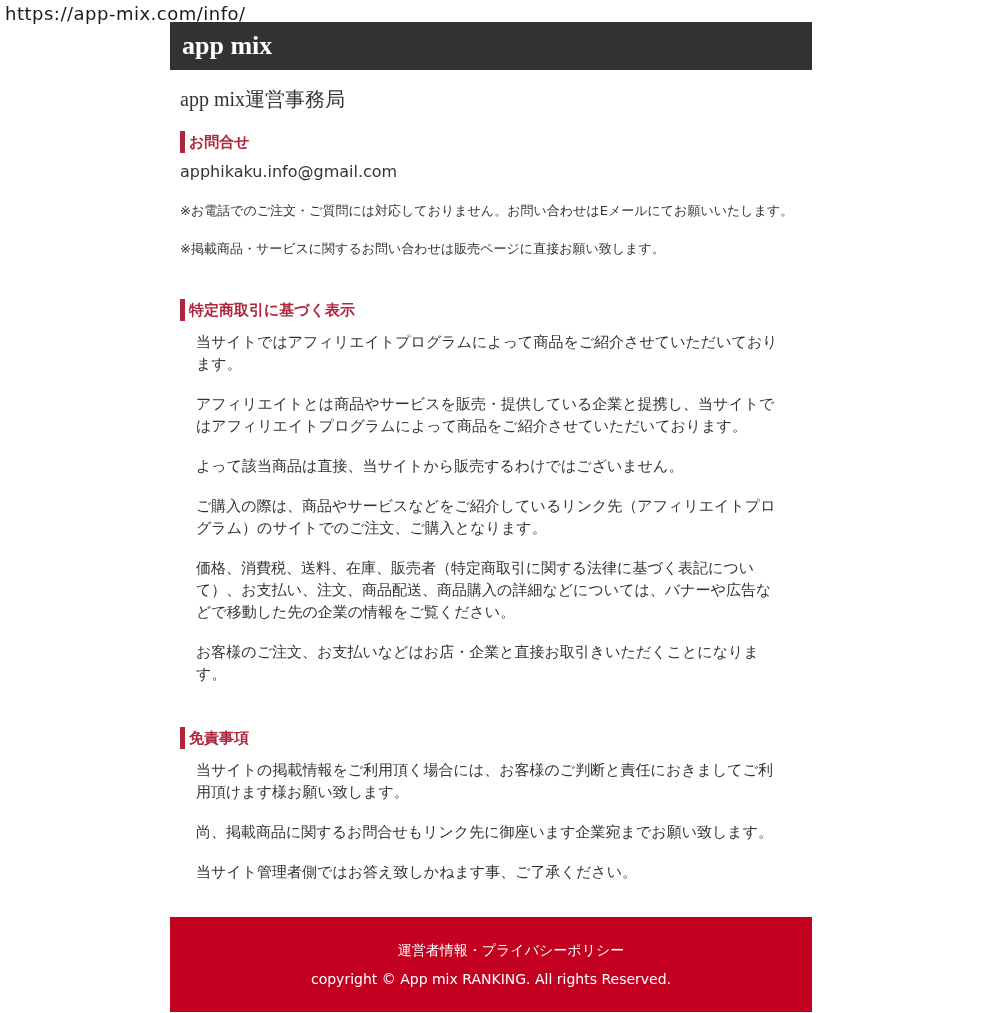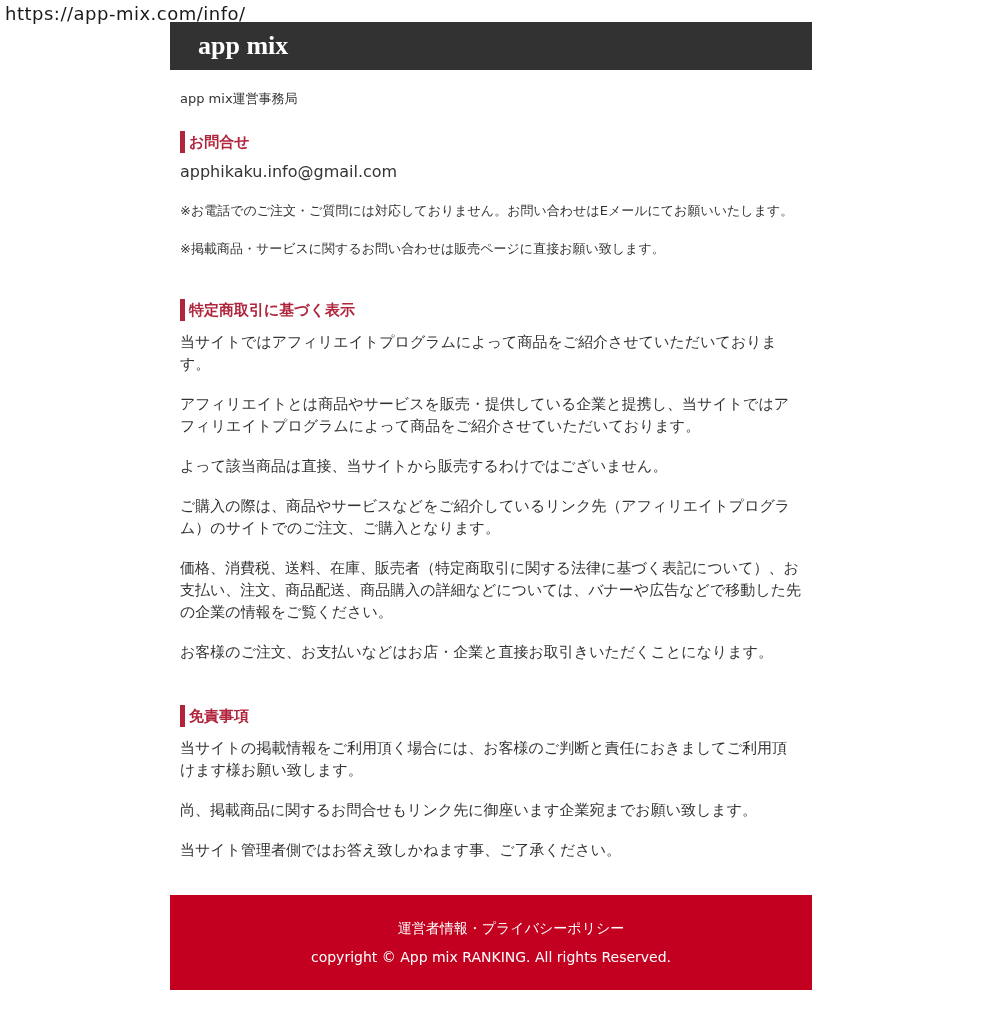--- a/index.html
+++ b/index.html
@@ -21,36 +21,37 @@
     letter-spacing: 0.5px;
   }
   .page {
     width: 642px;
     margin: 22px 0 0 170px;
   }
   .site-header {
     background: #323232;
     height: 48px;
     box-sizing: border-box;
-    padding-left: 28px;
+    padding-left: 12px;
   }
   .site-title {
     color: #ffffff;
     font-family: "Liberation Serif", "DejaVu Serif", serif;
     font-weight: bold;
     font-size: 26px;
     line-height: 48px;
   }
   .content {
     padding: 0 10px;
   }
   .intro {
     margin: 20px 0 23px;
-    font-size: 13px;
+    font-size: 20px;
     line-height: 18px;
+    font-family: Liberation Serif, serif;
   }
   .section-heading {
     color: #b0253c;
     border-left: 5px solid #b0253c;
     padding-left: 4px;
     font-size: 15px;
     font-weight: bold;
     line-height: 22px;
     margin: 0 0 10px 0;
   }
@@ -64,21 +65,21 @@
   }
   .note {
     font-size: 13px;
     line-height: 16px;
     margin: 0 0 22px;
     color: #333333;
   }
   .section p.body-paragraph {
     font-size: 15px;
     line-height: 22px;
-    margin: 0 0 18px;
+    margin: 0 16px 18px;
   }
   .site-footer {
     margin-top: 34px;
     background: #c3001f;
     text-align: center;
     padding: 23px 0 25px;
   }
   .footer-link {
     display: inline-block;
     color: #ffffff;

